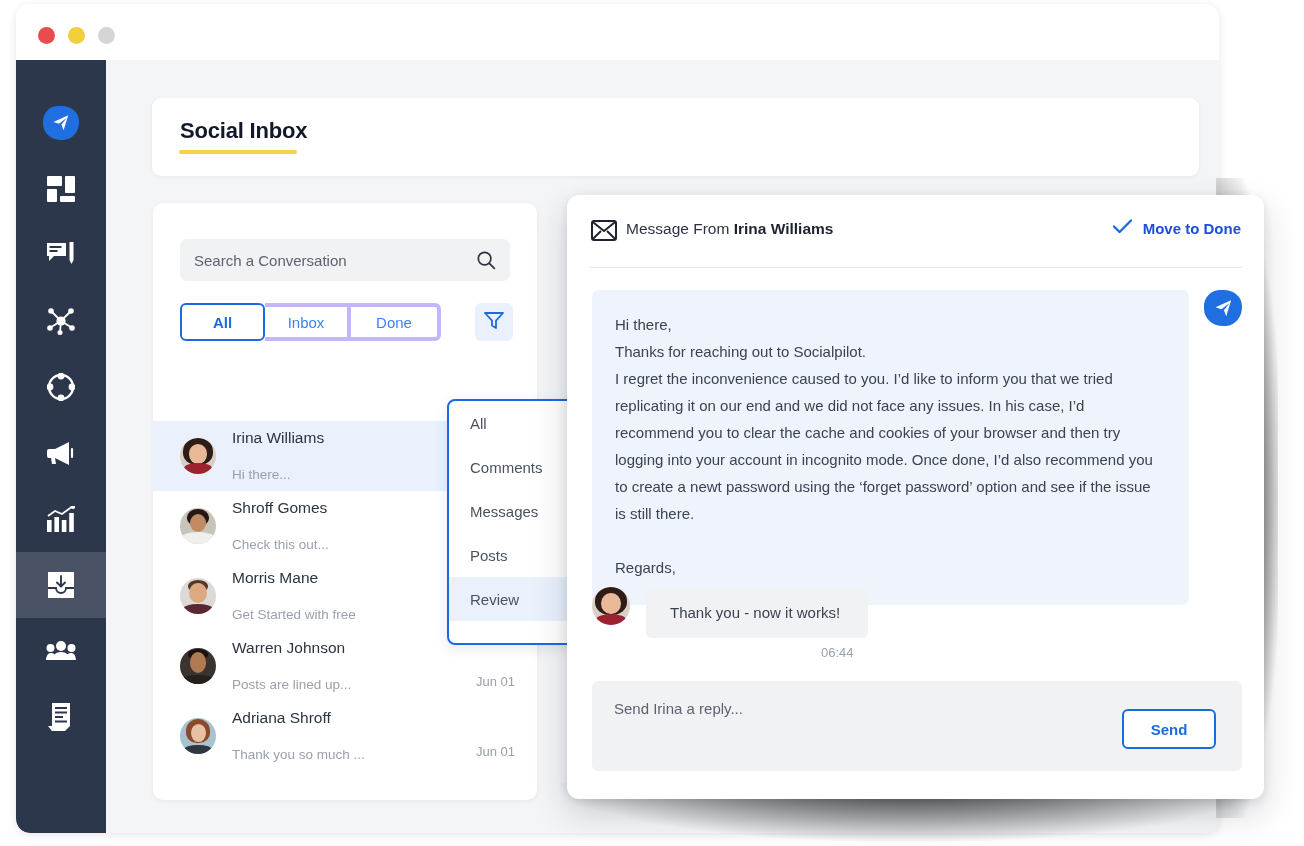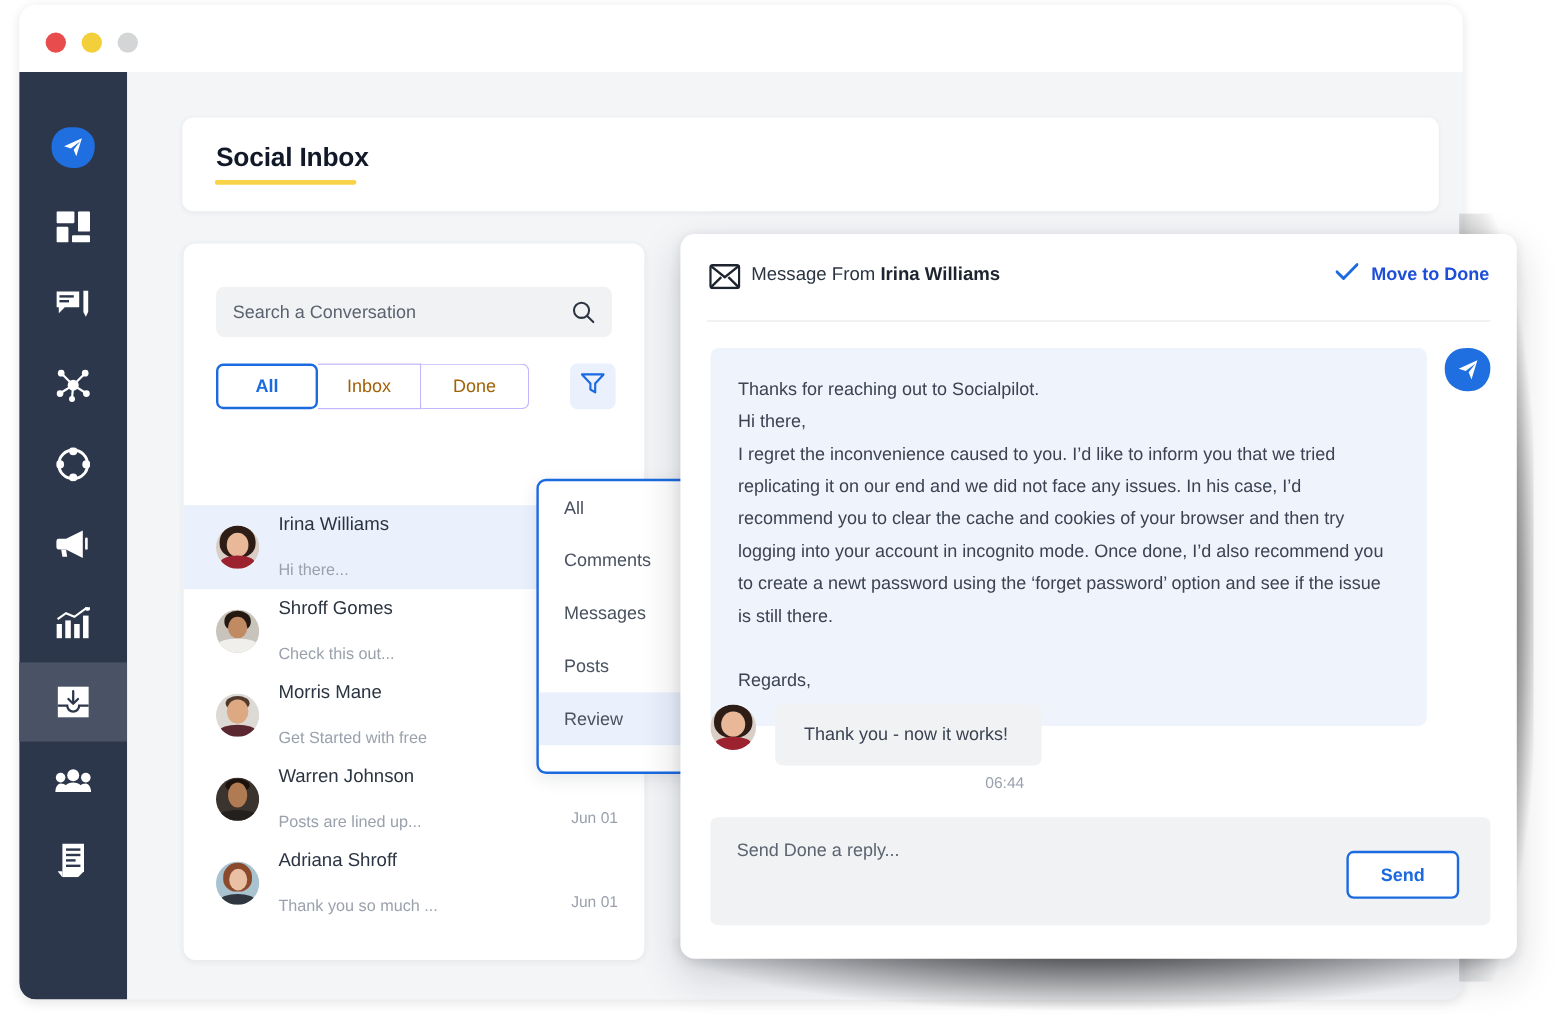--- a/index.html
+++ b/index.html
@@ -92,21 +92,21 @@
     margin-left: 14px; font-size: 15px; color: #5b6370;
   }
   .search-icon { position: absolute; right: 14px; top: 11px; }
 
   .tabs {
     position: absolute; left: 27px; top: 100px;
     display: flex; height: 38px;
   }
   .tab {
     height: 38px; display: flex; align-items: center; justify-content: center;
-    font-size: 15px; color: #a16207; border: 1px solid #c4b5fd;
+    font-size: 15px; color: #3b82f6; border: 4px solid #c4b5fd;
     background: #fff; cursor: pointer;
   }
   .tab:nth-child(1) { width: 85px; border-top-left-radius: 6px; border-bottom-left-radius: 6px; }
   .tab:nth-child(2) { width: 86px; border-left: none; }
   .tab:nth-child(3) { width: 90px; border-left: none; border-top-right-radius: 6px; border-bottom-right-radius: 6px; }
   .tab.active {
     color: #1b6ae0; font-weight: 700; border: 2px solid #1b6ae0;
     border-radius: 6px; z-index: 2;
   }
   .filter-btn {
@@ -556,22 +556,22 @@
             <polyline points="1,7.5 6.6,13 18,1.5" fill="none" stroke="#1b6ae0" stroke-width="2.4" stroke-linecap="round" stroke-linejoin="round"></polyline>
           </svg>
         </span>
         <span>Move to Done</span>
       </div>
 
       <div class="head-divider"></div>
     </div>
 
     <div class="bubble-in">
+      <p>Hi there,</p>
       <p>Thanks for reaching out to Socialpilot.</p>
-      <p>Hi there,</p>
       <p>I regret the inconvenience caused to you. I’d like to inform you that we tried replicating it on our end and we did not face any issues. In his case, I’d recommend you to clear the cache and cookies of your browser and then try logging into your account in incognito mode. Once done, I’d also recommend you to create a newt password using the ‘forget password’ option and see if the issue is still there.</p>
       <p class="spacer"></p>
       <p>Regards,</p>
     </div>
 
     <div class="logo-mark">
       <div class="plane-badge-sm">
         <svg width="19" height="19" viewBox="0 0 24 24" aria-hidden="true">
           <path d="M22 2 2 10.2l7.3 2.6L20 5.2l-7.6 9.1 2.7 7.5z" fill="#ffffff"></path>
         </svg>
@@ -585,19 +585,19 @@
             <span class="hair"></span>
             <span class="head"></span>
             <span class="body"></span>
           </span>
         </div>
       <div class="reply-bubble">Thank you - now it works!</div>
     </div>
     <div class="reply-time">06:44</div>
 
     <div class="composer">
-      <div class="composer-placeholder">Send Done a reply...</div>
+      <div class="composer-placeholder">Send Irina a reply...</div>
       <button class="send-btn">Send</button>
     </div>
 
   </div>
 
 </div>
 
 </body></html>

